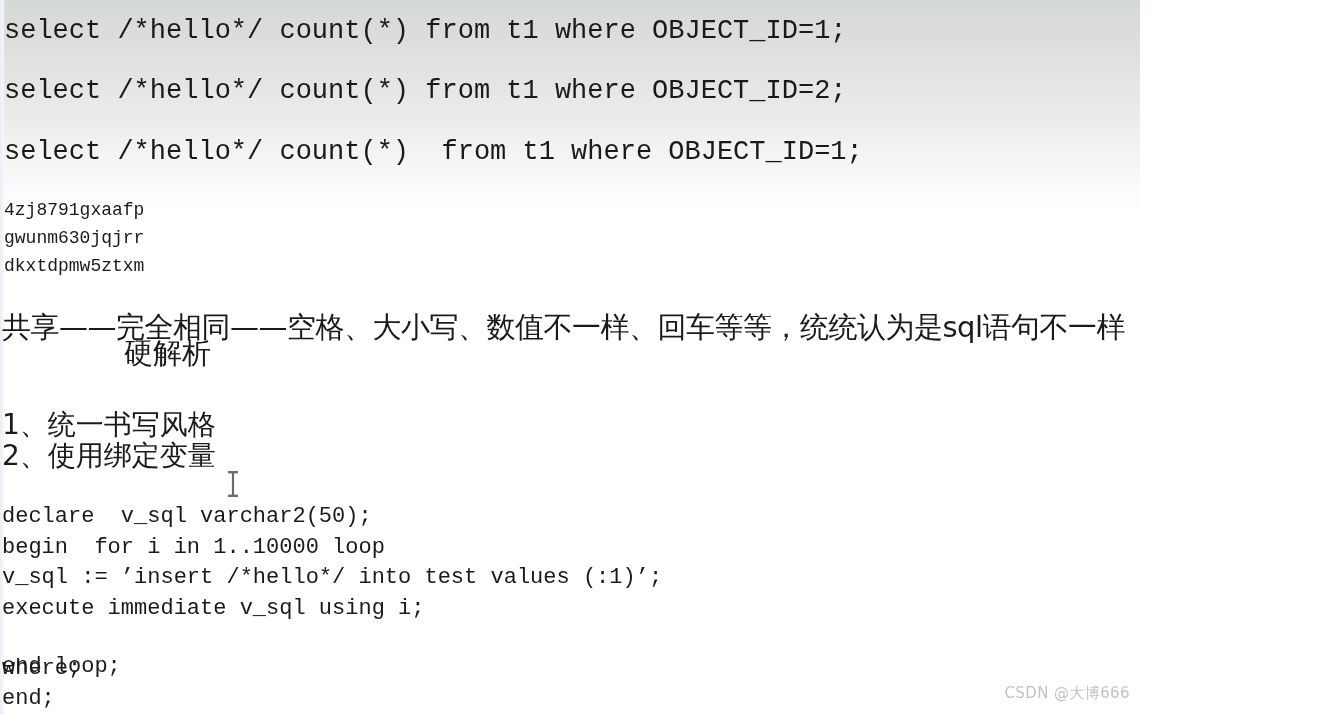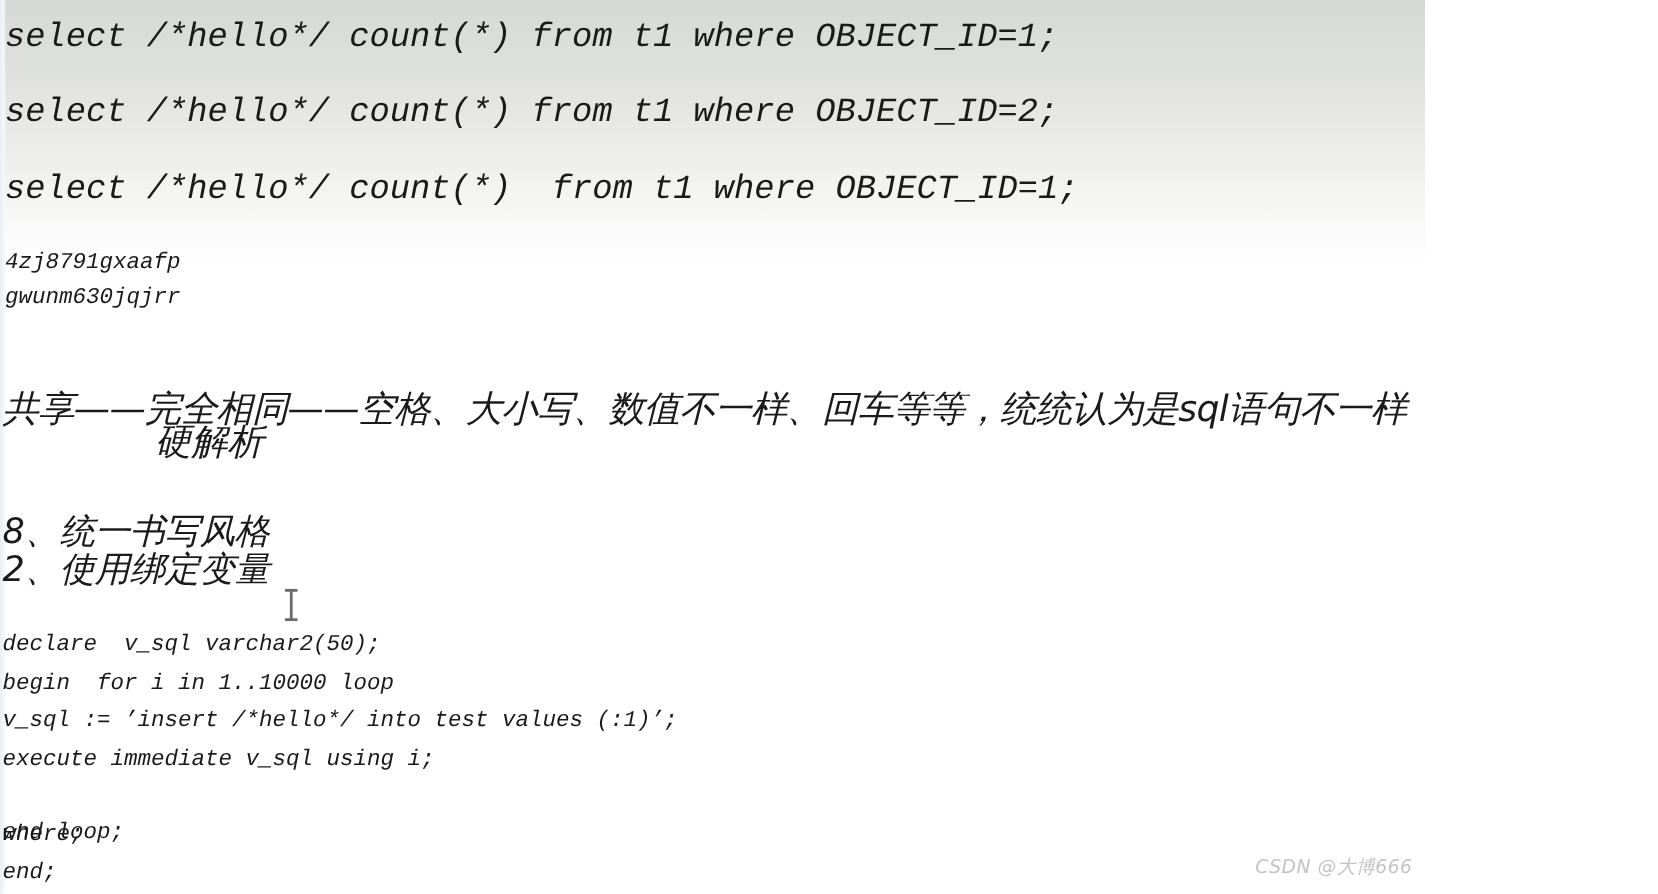--- a/index.html
+++ b/index.html
@@ -22,21 +22,20 @@
       linear-gradient(to bottom,
         #d5d9d5 0px,
         #dcdedb 40px,
         #e4e5e3 80px,
         #ececeb 120px,
         #f5f5f4 160px,
         #fcfcfc 195px,
         #ffffff 215px,
         #ffffff 715px);
     overflow: hidden;
-    font-style: italic;
   }
 
   
   #left-edge-stripe {
     position: absolute;
     left: 0;
     top: 0;
     width: 5px;
     height: 715px;
     background: linear-gradient(to right, #e9eef4 0%, #f4f7fa 60%, rgba(255,255,255,0) 100%);
@@ -97,21 +96,21 @@
     left: 2px;
     font-size: 28px;
     line-height: 32px;
   }
   #item-0 { top: 409px; }
   #item-1 { top: 440px; }
 
   
   .plsql-line {
     left: 2px;
-    font-size: 18px;
+    font-size: 22px;
     line-height: 29px;
   }
   #pl-0 { top: 502px; }
   #pl-1 { top: 533px; }
   #pl-2 { top: 563px; text-align: center; }
   #pl-3 { top: 594px; }
   #pl-4 { top: 652px; }
   #pl-5 { top: 654px; }
   #pl-6 { top: 684px; }
 
@@ -143,25 +142,26 @@
 <div id="slide">
 
   <div id="left-edge-stripe"></div>
 
   <div class="code-line sql-line" id="sql-0">select /*hello*/ count(*) from t1 where OBJECT_ID=1;</div>
   <div class="code-line sql-line" id="sql-1">select /*hello*/ count(*) from t1 where OBJECT_ID=2;</div>
   <div class="code-line sql-line" id="sql-2">select /*hello*/ count(*)  from t1 where OBJECT_ID=1;</div>
 
   <div class="code-line hash-line" id="hash-0">4zj8791gxaafp</div>
   <div class="code-line hash-line" id="hash-1">gwunm630jqjrr</div>
+  <div class="code-line hash-line" id="hash-2">dkxtdpmw5ztxm</div>
 
   <div class="cn-text" id="cn-share">共享——完全相同——空格、大小写、数值不一样、回车等等，统统认为是sql语句不一样</div>
   <div class="cn-text" id="cn-hard-parse">硬解析</div>
 
-  <div class="cn-text cn-item" id="item-0">8、统一书写风格</div>
+  <div class="cn-text cn-item" id="item-0">1、统一书写风格</div>
   <div class="cn-text cn-item" id="item-1">2、使用绑定变量</div>
 
   <div class="code-line plsql-line" id="pl-0">declare  v_sql varchar2(50);</div>
   <div class="code-line plsql-line" id="pl-1">begin  for i in 1..10000 loop</div>
   <div class="code-line plsql-line" id="pl-2">v_sql := ’insert /*hello*/ into test values (:1)’;</div>
   <div class="code-line plsql-line" id="pl-3">execute immediate v_sql using i;</div>
   <div class="code-line plsql-line" id="pl-4">end loop;</div>
   <div class="code-line plsql-line" id="pl-5">where;</div>
   <div class="code-line plsql-line" id="pl-6">end;</div>
 

